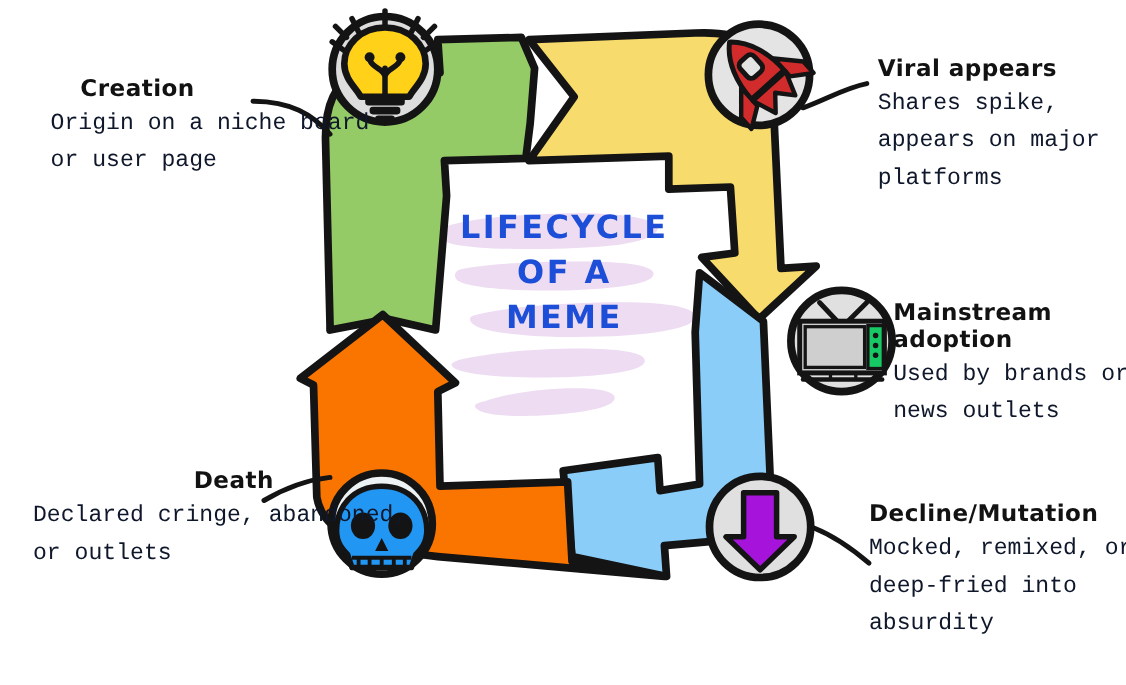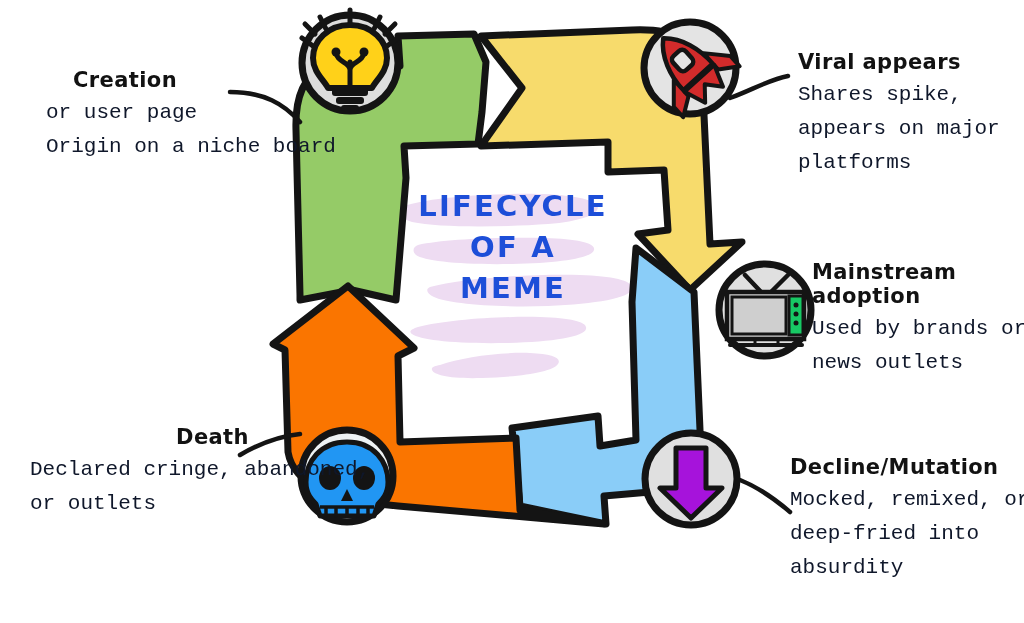--- a/index.html
+++ b/index.html
@@ -47,21 +47,21 @@
     margin-top: 4px;
   }
   .node-desc div { white-space: nowrap; }
   .align-left  { text-align: left;  }
 
   
   #lbl-creation  { left: 46px;  top: 68px;  width: 215px; }
   #lbl-creation .node-title { text-align: left; margin-left: 27px; }
 
   #lbl-viral     { left: 798px; top: 50px;  width: 220px; }
-  #lbl-mainstream{ left: 812px; top: 260px; width: 210px; }
+  #lbl-mainstream{ left: 812px; top: 272px; width: 210px; }
   #lbl-decline   { left: 790px; top: 455px; width: 230px; }
   #lbl-death     { left: 30px;  top: 425px; width: 250px; }
   #lbl-death .node-title { text-align: center; margin-left: 115px; }
 
   
   #center-title {
     position: absolute;
     left: 404px;
     top: 186px;
     width: 218px;
@@ -251,22 +251,22 @@
 
   <div id="center-title">
     <div>LIFECYCLE</div>
     <div>OF A</div>
     <div>MEME</div>
   </div>
 
   <div class="node-label align-left" id="lbl-creation">
     <div class="node-title">Creation</div>
     <div class="node-desc">
+      <div>Origin on a niche board</div>
       <div>or user page</div>
-      <div>Origin on a niche board</div>
     </div>
   </div>
 
   <div class="node-label align-left" id="lbl-viral">
     <div class="node-title">Viral appears</div>
     <div class="node-desc">
       <div>Shares spike,</div>
       <div>appears on major</div>
       <div>platforms</div>
     </div>

